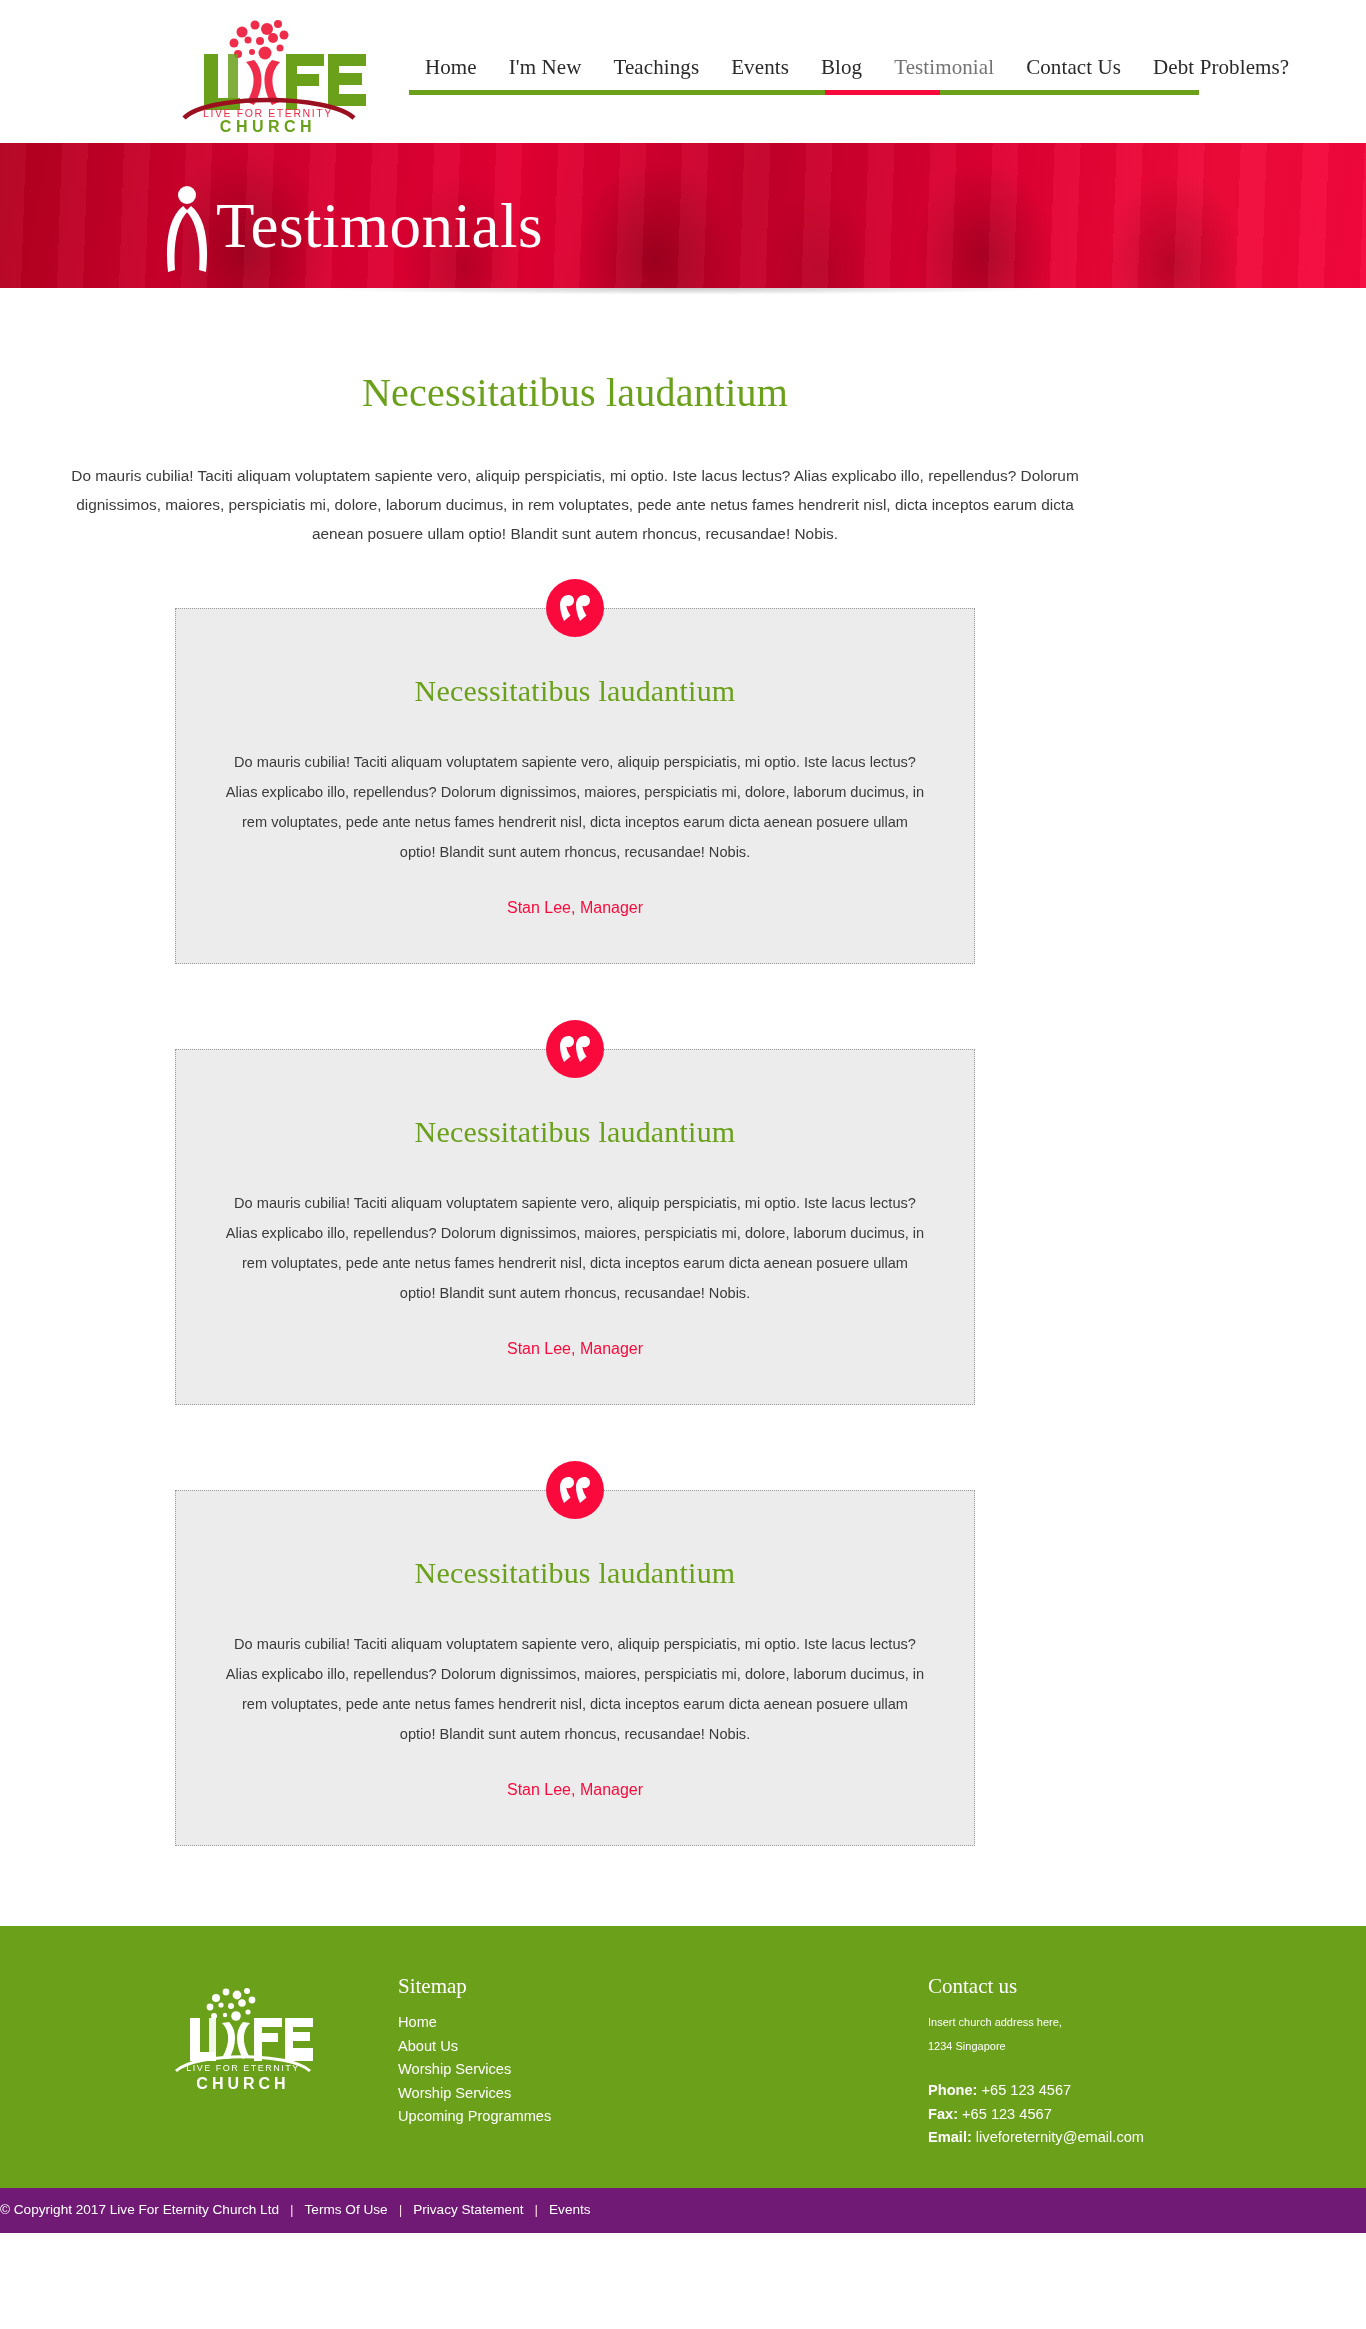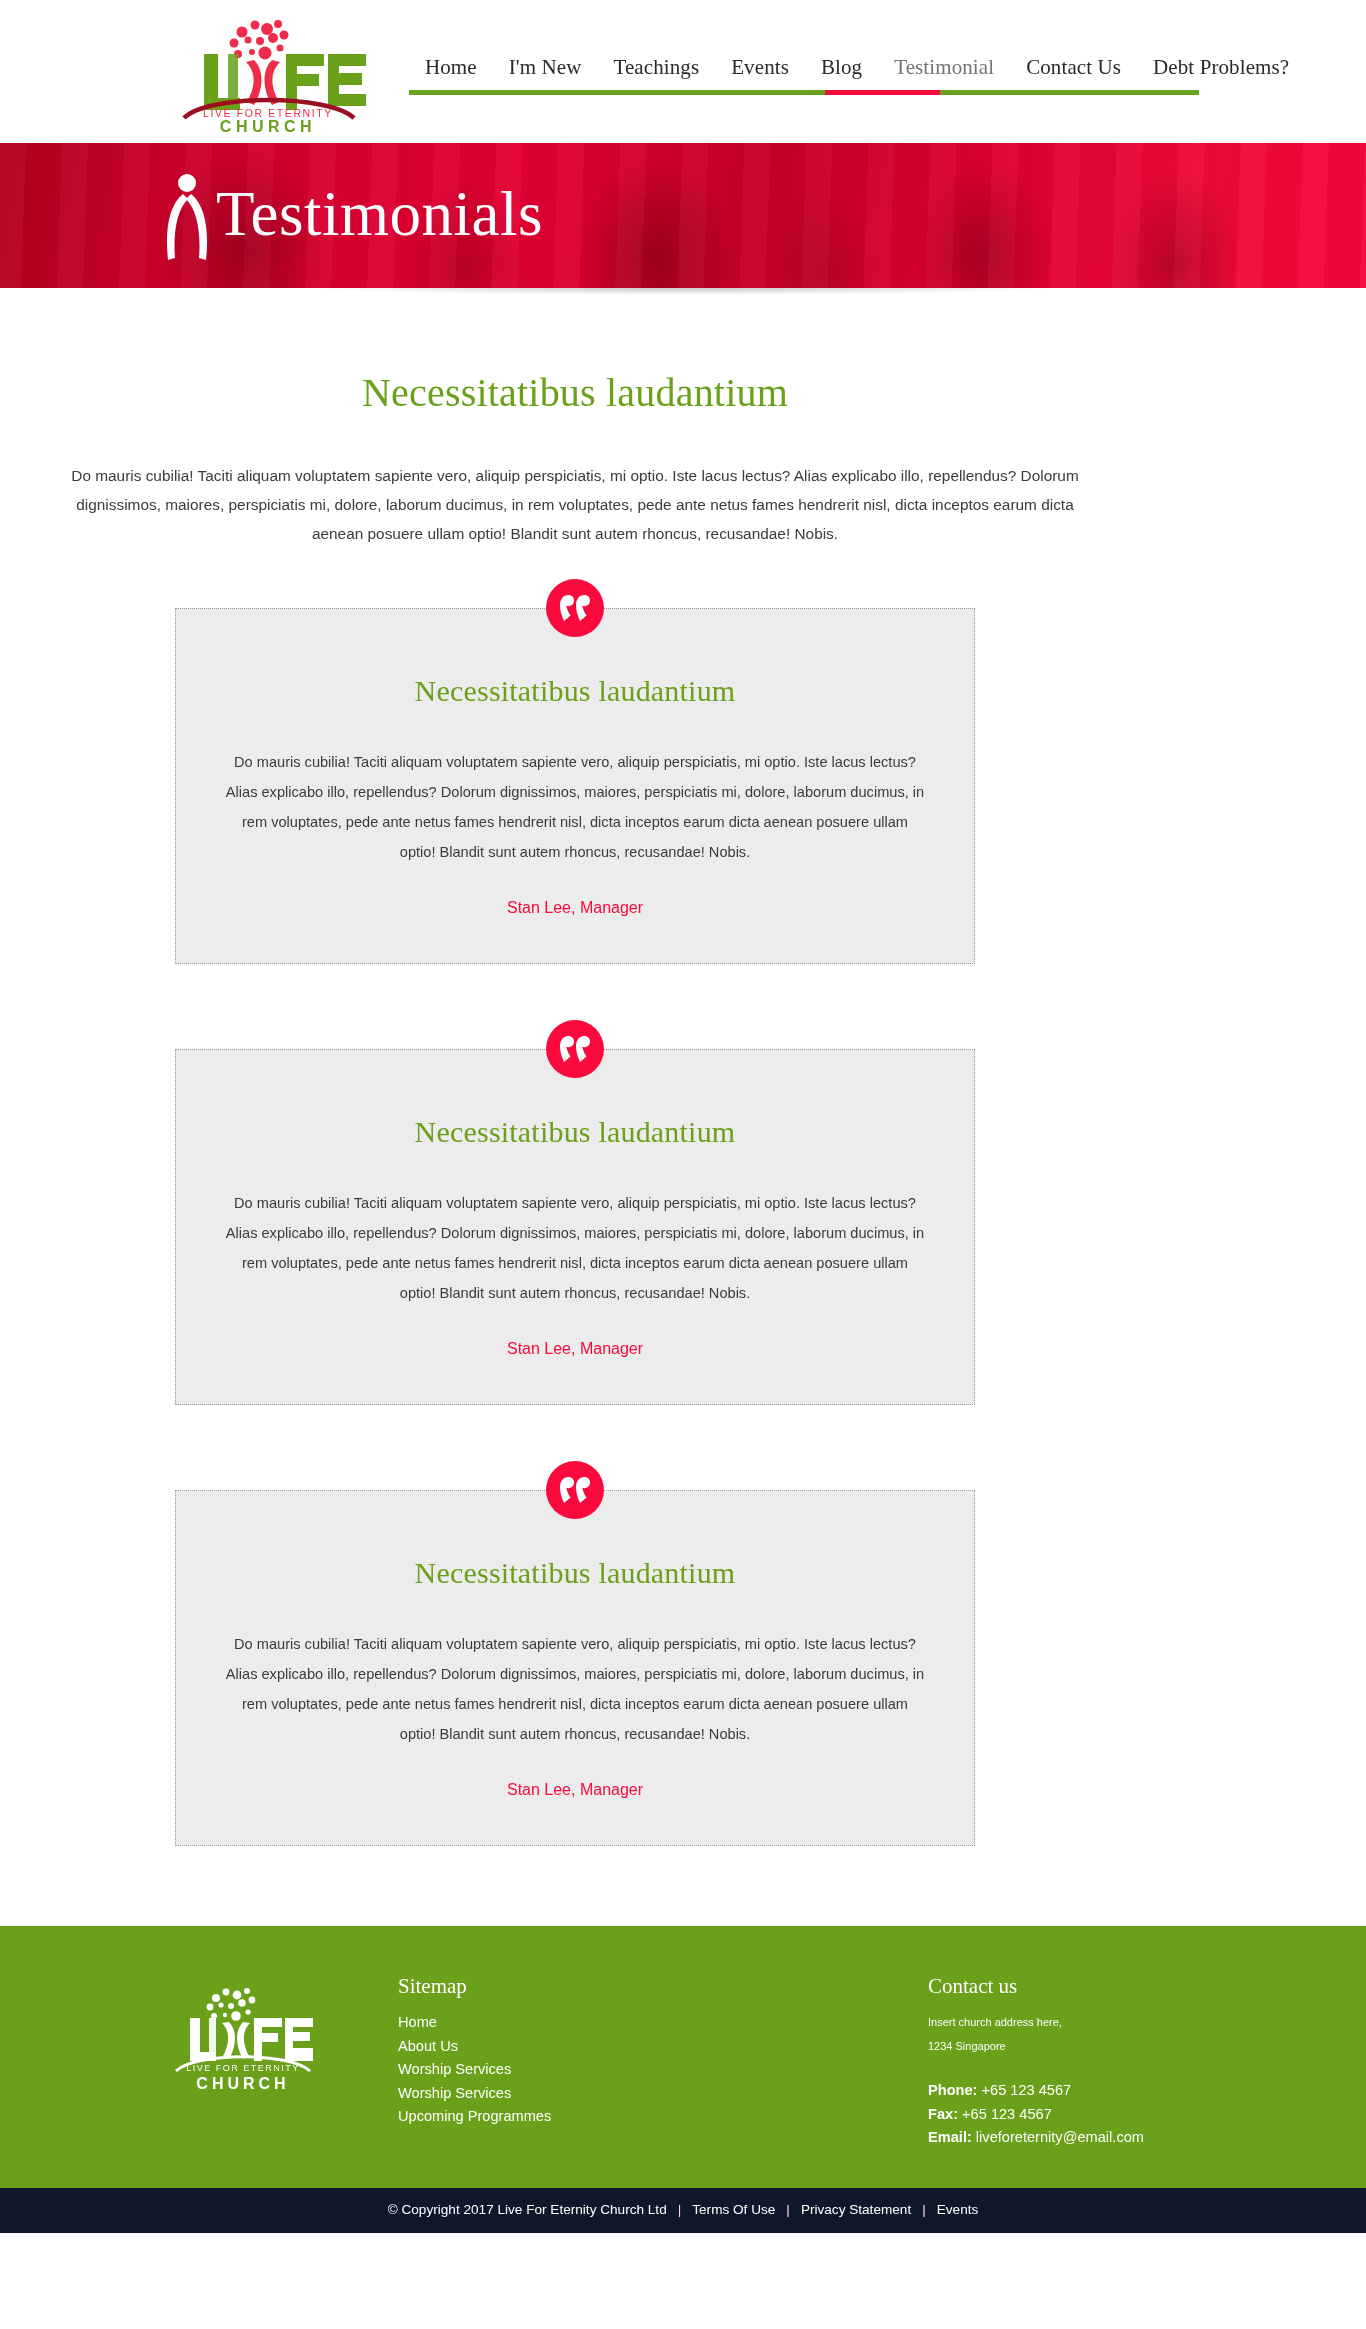--- a/index.html
+++ b/index.html
@@ -106,21 +106,21 @@
       linear-gradient(100deg, #b3001f 0%, #d4002f 18%, #e40033 38%, #c40029 55%, #e00032 72%, #f00a3a 88%, #f5063c 100%);
   }
   .banner-photo:after {
     content: "";
     position: absolute; inset: 0;
     background: repeating-linear-gradient(92deg, rgba(255,255,255,.035) 0 26px, rgba(0,0,0,.03) 26px 62px);
   }
   .banner-inner {
     position: relative;
     width: 1070px;
-    margin: 4px auto;
+    margin: 16px auto;
     height: 145px;
   }
   .banner-figure {
     position: absolute;
     left: 14px;
     top: 23px;
     width: 58px;
     height: 100px;
   }
   .banner-figure svg { display: block; width: 58px; height: 100px; }
@@ -304,25 +304,24 @@
   .footer-meta-line {
     color: #ffffff;
     font-size: 14.6px;
     line-height: 23.5px;
   }
   .footer-meta-line b { font-weight: 700; }
 
   
   .copyright-bar {
     width: 1366px;
-    background: #0f172a;
+    background: #701a75;
     height: 45px;
     display: flex;
     align-items: center;
-    justify-content: center;
   }
   .copyright-inner {
     display: flex;
     align-items: center;
     gap: 0;
     color: #ffffff;
     font-size: 13.6px;
     line-height: 20px;
   }
   .copyright-text { color: #ffffff; }

